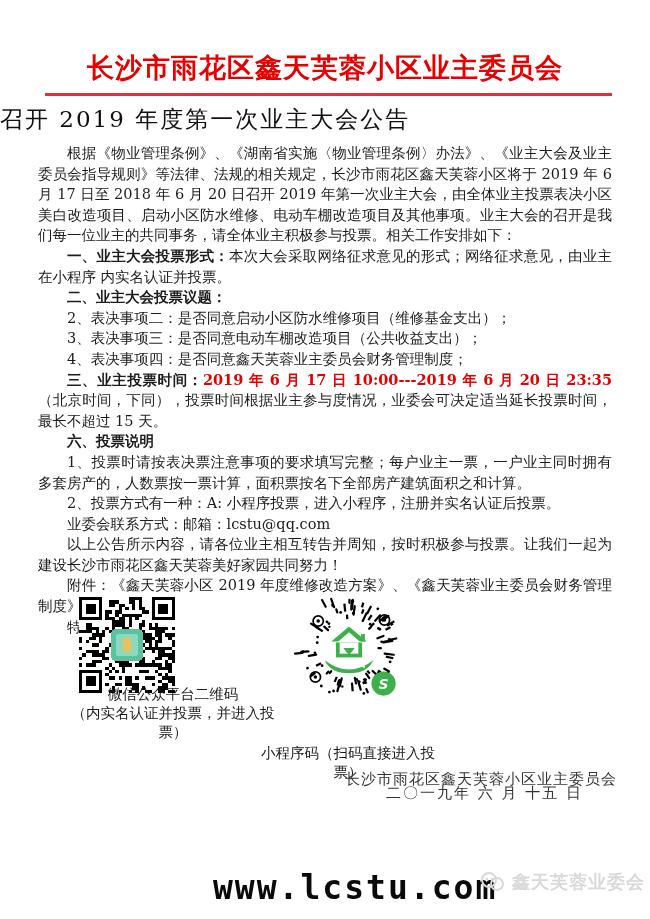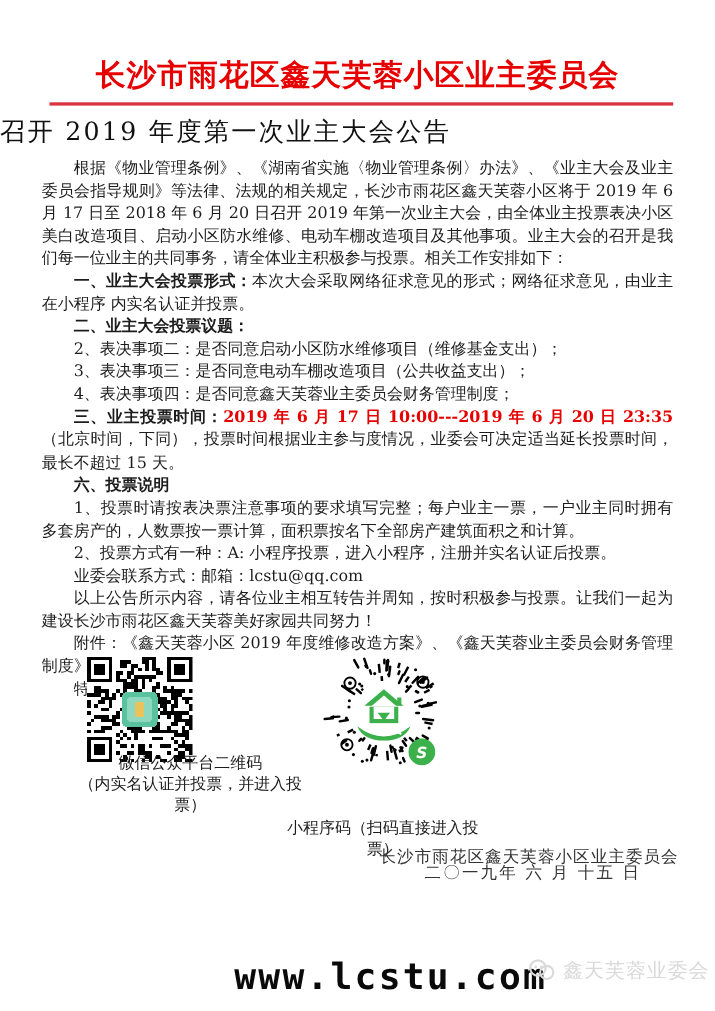--- a/index.html
+++ b/index.html
@@ -71,20 +71,21 @@
     position:absolute; top:868px; left:213px;
     font-family:"DejaVu Sans Mono","Liberation Mono",monospace;
     font-weight:bold; font-size:33px; letter-spacing:2px;
     color:#0a0a0a;
   }
   .brand-watermark {
     position:absolute; top:870px; left:480px;
     display:flex; align-items:flex-end; gap:6px;
     color:#d9d9d9; font-size:18px; letter-spacing:1px;
     font-family:"Liberation Sans","DejaVu Sans",sans-serif;
+    font-weight:bold;
   }
   .brand-icon { width:26px; height:24px; }
 </style>
 </head>
 <body>
 
 <div class="page">
 
   <div class="header-title">长沙市雨花区鑫天芙蓉小区业主委员会</div>
   <div class="header-rule"></div>

